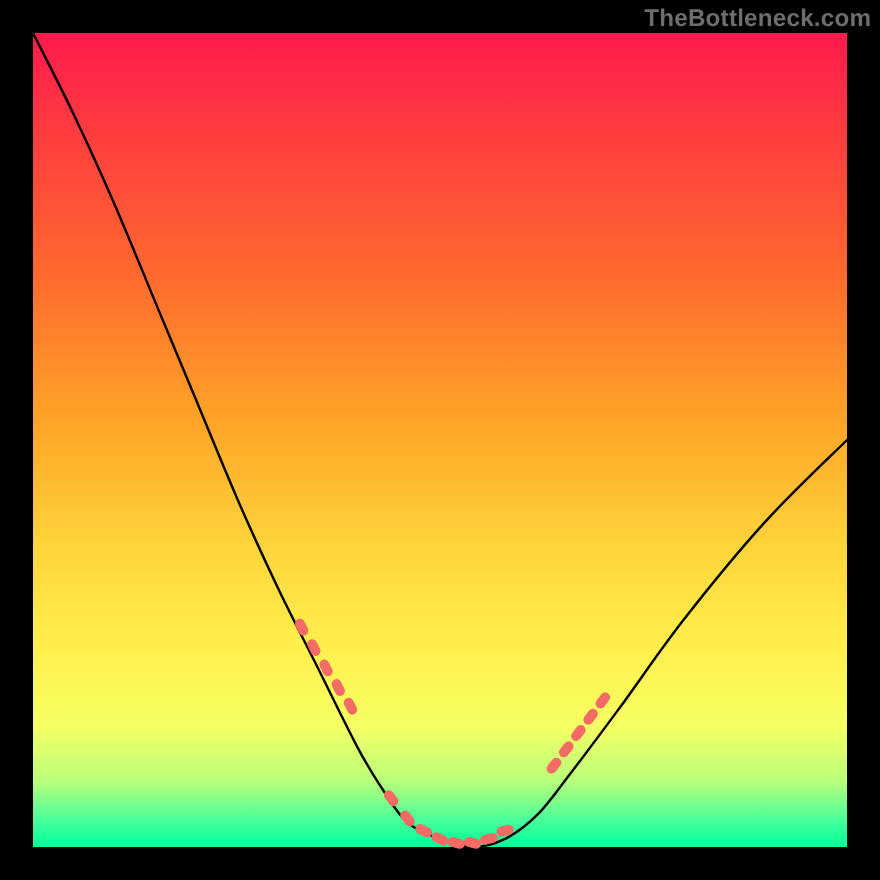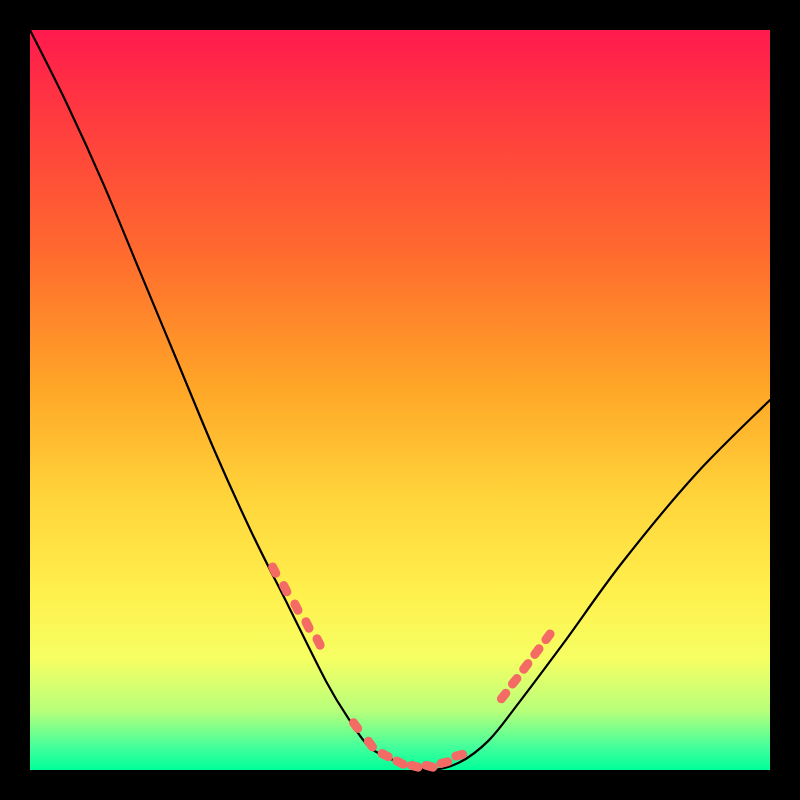--- a/index.html
+++ b/index.html
@@ -53,20 +53,21 @@
     width: 740px;
     height: 740px;
     overflow: visible;
   }
 </style>
 </head>
 <body>
 
 <div class="stage">
 
+  <div class="watermark">TheBottleneck.com</div>
 
   <div class="plot-area">
     <svg class="curve-layer" viewBox="0 0 740 740" preserveAspectRatio="none">
       <path id="curve-path" fill="none" stroke="#000000" stroke-width="2.2" stroke-linecap="round" stroke-linejoin="round" d="M 0.0 0.0 C 6.2 12.3, 24.7 48.1, 37.0 74.0 C 49.3 99.9, 61.7 127.0, 74.0 155.4 C 86.3 183.8, 98.7 214.6, 111.0 244.2 C 123.3 273.8, 135.7 303.4, 148.0 333.0 C 160.3 362.6, 172.7 393.4, 185.0 421.8 C 197.3 450.2, 209.7 477.3, 222.0 503.2 C 234.3 529.1, 246.7 552.5, 259.0 577.2 C 271.3 601.9, 286.1 632.7, 296.0 651.2 C 305.9 669.7, 310.8 677.1, 318.2 688.2 C 325.6 699.3, 331.8 710.4, 340.4 717.8 C 349.0 725.2, 360.1 728.9, 370.0 732.6 C 379.9 736.3, 389.7 740.0, 399.6 740.0 C 409.5 740.0, 419.3 737.5, 429.2 732.6 C 439.1 727.7, 448.9 720.3, 458.8 710.4 C 468.7 700.5, 476.1 689.4, 488.4 673.4 C 500.7 657.4, 515.5 637.6, 532.8 614.2 C 550.1 590.8, 569.8 561.2, 592.0 532.8 C 614.2 504.4, 641.3 471.1, 666.0 444.0 C 690.7 416.9, 727.7 382.3, 740.0 370.0"></path>
       <g id="marker-group">
           <rect x="-8.0" y="-4.5" width="16" height="9" rx="4.5" ry="4.5" fill="#f46a64" transform="translate(244.2,540.2) rotate(63.4)"></rect>
           <rect x="-8.0" y="-4.5" width="16" height="9" rx="4.5" ry="4.5" fill="#f46a64" transform="translate(255.3,558.7) rotate(63.4)"></rect>
           <rect x="-8.0" y="-4.5" width="16" height="9" rx="4.5" ry="4.5" fill="#f46a64" transform="translate(266.4,577.2) rotate(63.4)"></rect>
           <rect x="-8.0" y="-4.5" width="16" height="9" rx="4.5" ry="4.5" fill="#f46a64" transform="translate(277.5,595.0) rotate(63.4)"></rect>
           <rect x="-8.0" y="-4.5" width="16" height="9" rx="4.5" ry="4.5" fill="#f46a64" transform="translate(288.6,612.0) rotate(63.4)"></rect>

